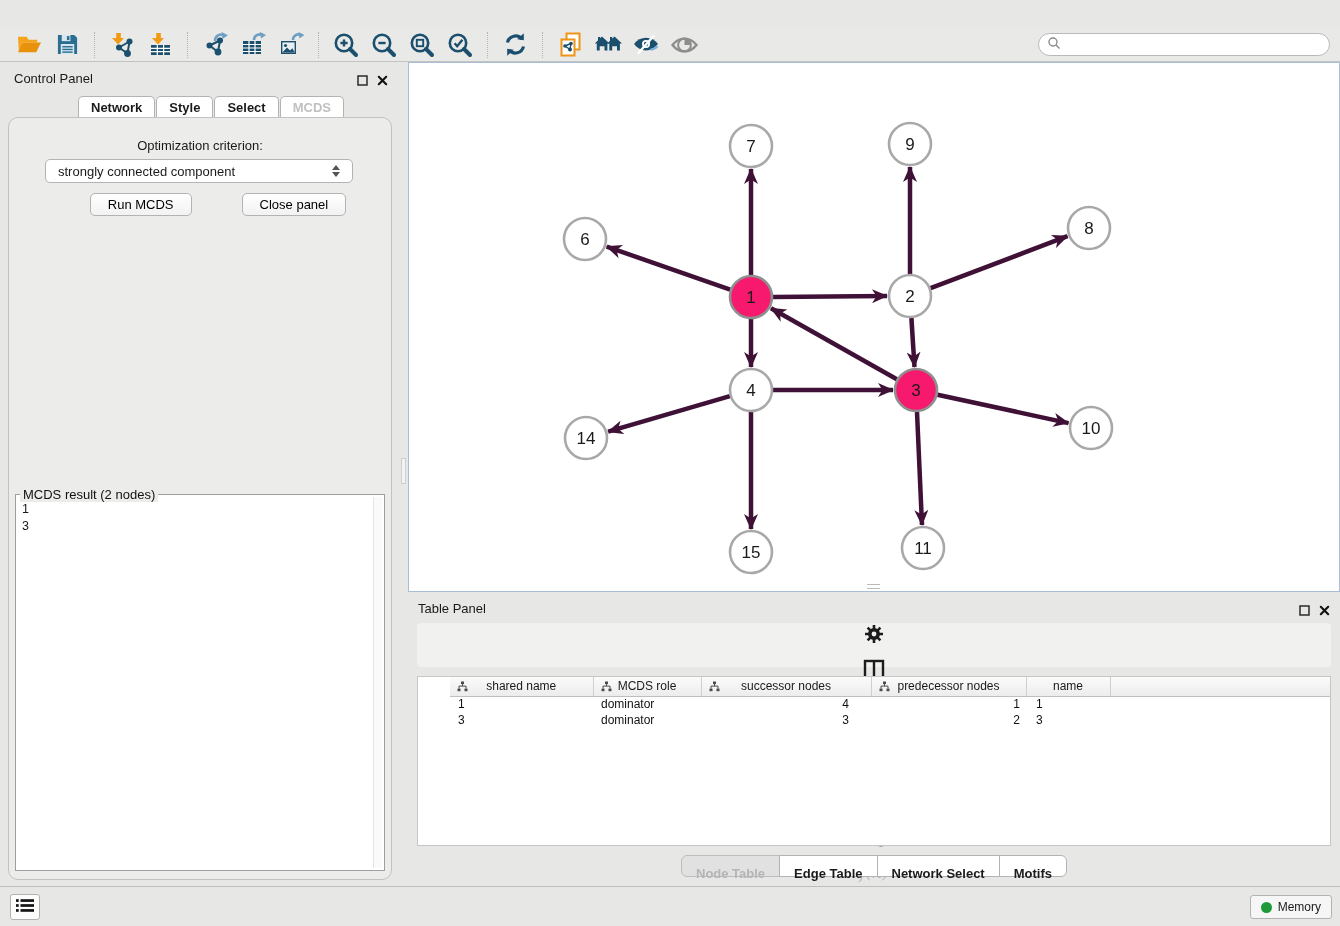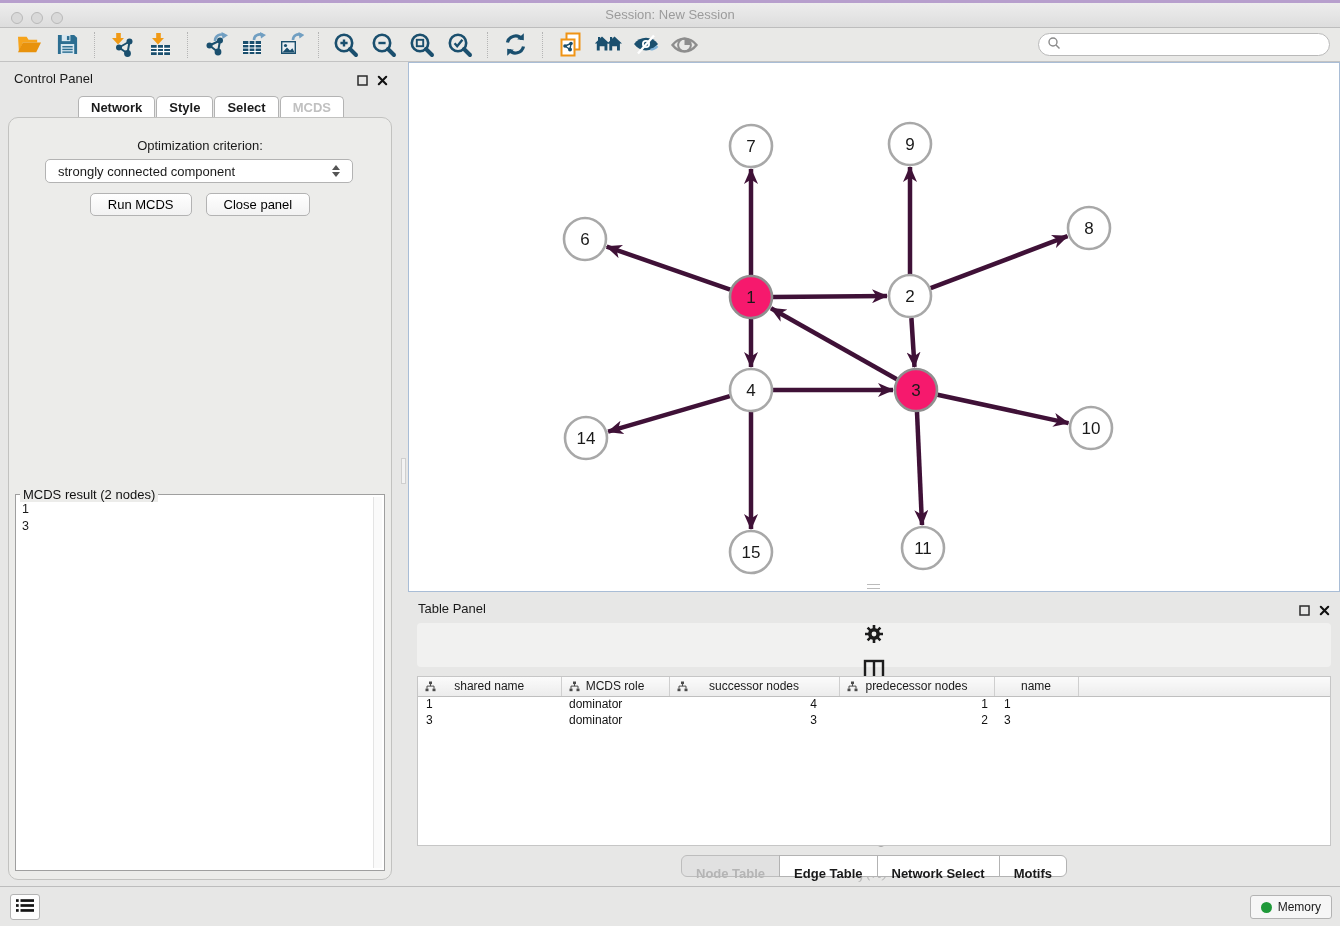--- a/index.html
+++ b/index.html
@@ -54,21 +54,21 @@
     background:#fff; border:1px solid #b3b3b3; border-radius:5px;
     display:flex; align-items:center; padding:0 12px; font-size:13px;
   }
   .chev { margin-left:auto; display:flex; flex-direction:column; gap:2px; align-items:center; }
   .chev i { display:block; width:0; height:0; border-left:4px solid transparent; border-right:4px solid transparent; }
   .chev .up { border-bottom:5px solid #555; }
   .chev .dn { border-top:5px solid #555; }
   .cp-buttons { position:absolute; top:75px; left:0; right:0; display:flex; justify-content:center; gap:14px; }
   .cp-btn {
     height:23px; padding:0 17px; background:linear-gradient(#ffffff,#f2f2f2);
-    border:1px solid #b3b3b3; border-radius:5px; font-size:13px; font-family:"Liberation Sans",sans-serif;
+    border:1px solid #b3b3b3; border-radius:5px; font-size:13px; font-family:"Liberation Sans",sans-serif;margin-left:36px;
   }
   .result-fieldset {
     position:absolute; left:6px; right:6px; top:376px; bottom:8px;
     border:1px solid #9f9f9f; background:#fff;
   }
   .result-legend {
     position:absolute; top:-8px; left:4px; background:#ececea;
     padding:0 3px; font-size:13px; color:#111;
   }
   .result-text {
@@ -99,21 +99,21 @@
   
   .table-panel { position:absolute; left:408px; top:592px; width:932px; height:294px; }
   .tp-toolbar {
     position:absolute; left:9px; right:9px; top:31px; height:44px;
     background:#f1f1f0; border-radius:4px; display:flex; align-items:center; padding:0 14px; gap:14px;flex-direction:column;
   }
   .tp-btn { border:none; background:transparent; width:28px; height:28px; display:flex; align-items:center; justify-content:center; cursor:default; }
   .fx { font-family:"DejaVu Serif", serif; font-style:italic; font-size:17px; color:#b8b8b8; }
   .tp-table-wrap {
     position:absolute; left:9px; right:9px; top:84px; height:170px;
-    background:#fff; border:1px solid #c6c6c6; overflow:hidden;
+    background:#fff; border:1px solid #c6c6c6; overflow:hidden;padding-left:32px;
   }
   table { border-collapse:collapse; width:100%; table-layout:fixed; font-size:12px; }
   th {
     height:19px; background:linear-gradient(#fbfbfb,#ececec);
     border-right:1px solid #cfcfcf; border-bottom:1px solid #bfbfbf;
     font-weight:400; font-size:12px; position:relative; text-align:center;
   }
   th.filler { border-right:none; }
   th .col-icon { position:absolute; left:7px; top:4px; }
   td { height:16px; padding:0 8px; font-size:12px; color:#111; }
@@ -142,28 +142,20 @@
     display:flex; align-items:center; gap:6px; padding:0 10px;
     font-size:12px; font-family:"Liberation Sans",sans-serif;
   }
   .mem-dot { width:11px; height:11px; border-radius:50%; background:#1f9939; }
 </style>
 </head>
 <body>
 
 <div class="app">
 
-  <div class="titlebar">
-    <div class="traffic">
-      <span class="tl"></span>
-      <span class="tl"></span>
-      <span class="tl"></span>
-    </div>
-    <div class="title-text">Session: New Session</div>
-  </div>
 
   <div class="toolbar">
     <div style="display:flex;align-items:center;">
         <button class="tb-btn">
           <svg width="25" height="23" viewBox="0 0 26 24">
             <path fill="#f6a41c" d="M1 4h9l2 3h9v3H6L2 20z"></path>
             <path fill="#e8920c" d="M6 10h19l-5 10H1z"></path>
           </svg>
         </button>
         <button class="tb-btn">

